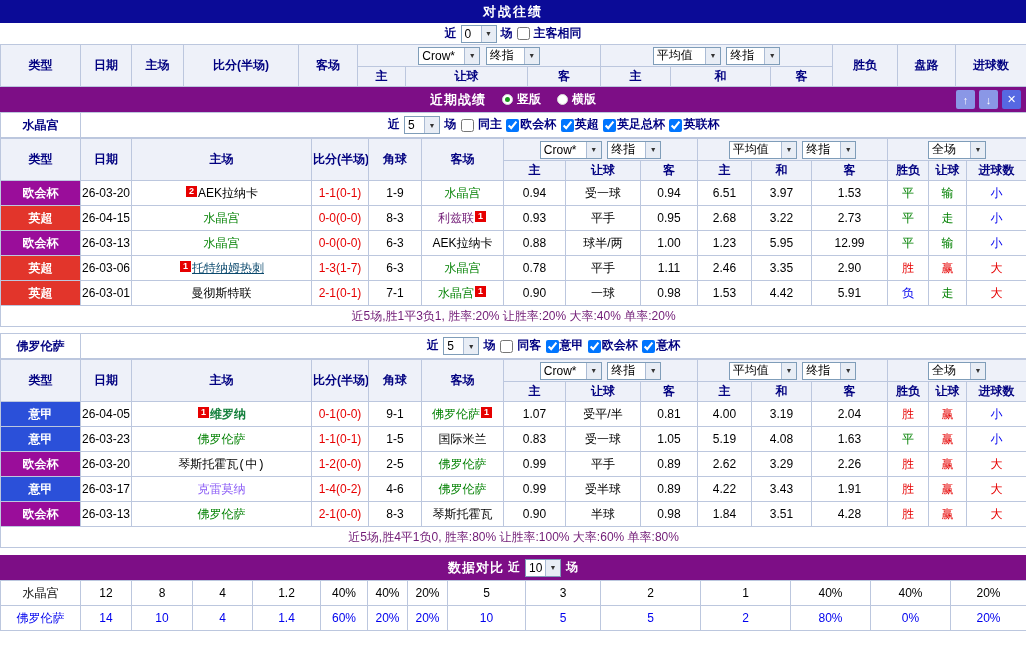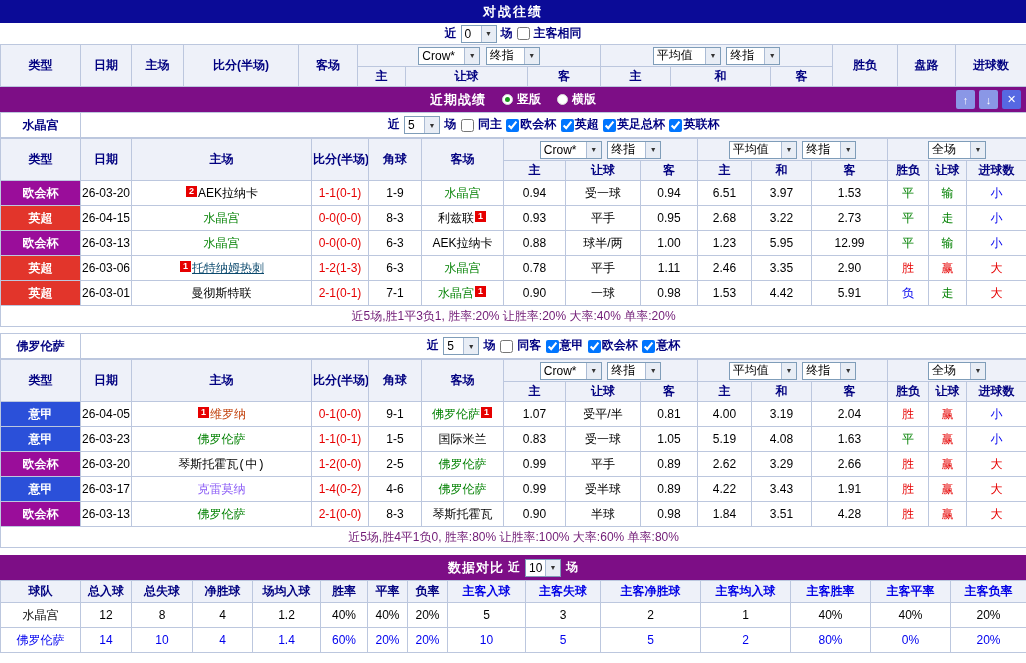--- a/index.html
+++ b/index.html
@@ -234,21 +234,21 @@
       <td style="color: rgb(0, 128, 0);">平</td>
       <td style="color: rgb(0, 128, 0);">输</td>
       <td style="color: rgb(0, 0, 238);">小</td>
     </tr>
     <tr>
       <td class="lgcell" style="background-color: rgb(226, 53, 43);">英超</td>
       <td>26-04-15</td>
       <td><span style="color: rgb(0, 128, 0);">水晶宫</span></td>
       <td class="score">0-0(0-0)</td>
       <td>8-3</td>
-      <td><span style="color: #000000;">利兹联</span><span class="badge">1</span></td>
+      <td><span style="color: #701a75;">利兹联</span><span class="badge">1</span></td>
       <td>0.93</td>
       <td>平手</td>
       <td>0.95</td>
       <td>2.68</td>
       <td>3.22</td>
       <td>2.73</td>
       <td style="color: rgb(0, 128, 0);">平</td>
       <td style="color: rgb(0, 128, 0);">走</td>
       <td style="color: rgb(0, 0, 238);">小</td>
     </tr>
@@ -266,21 +266,21 @@
       <td>5.95</td>
       <td>12.99</td>
       <td style="color: rgb(0, 128, 0);">平</td>
       <td style="color: rgb(0, 128, 0);">输</td>
       <td style="color: rgb(0, 0, 238);">小</td>
     </tr>
     <tr>
       <td class="lgcell" style="background-color: rgb(226, 53, 43);">英超</td>
       <td>26-03-06</td>
       <td><span class="badge">1</span><span style="color: #0c4a6e; text-decoration: underline;">托特纳姆热刺</span></td>
-      <td class="score">1-2(1-3)</td>
+      <td class="score">1-3(1-7)</td>
       <td>6-3</td>
       <td><span style="color: rgb(0, 128, 0);">水晶宫</span></td>
       <td>0.78</td>
       <td>平手</td>
       <td>1.11</td>
       <td>2.46</td>
       <td>3.35</td>
       <td>2.90</td>
       <td style="color: rgb(230, 0, 0);">胜</td>
       <td style="color: rgb(230, 0, 0);">赢</td>
@@ -397,21 +397,21 @@
       <td>和</td>
       <td>客</td>
       <td>胜负</td>
       <td>让球</td>
       <td>进球数</td>
     </tr>
 
     <tr>
       <td class="lgcell" style="background-color: rgb(43, 80, 217);">意甲</td>
       <td>26-04-05</td>
-      <td><span class="badge">1</span><span style="color: #c2410c;">维罗纳</span></td>
+      <td><span class="badge">1</span><span style="color: #15803d; font-weight: bold;">维罗纳</span></td>
       <td class="score">0-1(0-0)</td>
       <td>9-1</td>
       <td><span style="color: rgb(0, 128, 0);">佛罗伦萨</span><span class="badge">1</span></td>
       <td>1.07</td>
       <td>受平/半</td>
       <td>0.81</td>
       <td>4.00</td>
       <td>3.19</td>
       <td>2.04</td>
       <td style="color: rgb(230, 0, 0);">胜</td>
@@ -440,21 +440,21 @@
       <td>26-03-20</td>
       <td><span style="color: rgb(0, 0, 0); font-family: Liberation Mono, monospace;">琴斯托霍瓦(中)</span></td>
       <td class="score">1-2(0-0)</td>
       <td>2-5</td>
       <td><span style="color: rgb(0, 128, 0);">佛罗伦萨</span></td>
       <td>0.99</td>
       <td>平手</td>
       <td>0.89</td>
       <td>2.62</td>
       <td>3.29</td>
-      <td>2.66</td>
+      <td>2.26</td>
       <td style="color: rgb(230, 0, 0);">胜</td>
       <td style="color: rgb(230, 0, 0);">赢</td>
       <td style="color: rgb(230, 0, 0);">大</td>
     </tr>
     <tr>
       <td class="lgcell" style="background-color: rgb(43, 80, 217);">意甲</td>
       <td>26-03-17</td>
       <td><span style="color: #8b5cf6;">克雷莫纳</span></td>
       <td class="score">1-4(0-2)</td>
       <td>4-6</td>
@@ -516,37 +516,20 @@
       <col style="width:40px">
       <col style="width:78px">
       <col style="width:75px">
       <col style="width:100px">
       <col style="width:90px">
       <col style="width:80px">
       <col style="width:80px">
       <col style="width:76px">
     </colgroup>
   <tbody>
-    <tr class="thead">
-      <td>球队</td>
-      <td>总入球</td>
-      <td>总失球</td>
-      <td>净胜球</td>
-      <td>场均入球</td>
-      <td>胜率</td>
-      <td>平率</td>
-      <td>负率</td>
-      <td class="ch2">主客入球</td>
-      <td class="ch2">主客失球</td>
-      <td class="ch2">主客净胜球</td>
-      <td class="ch2">主客均入球</td>
-      <td class="ch2">主客胜率</td>
-      <td class="ch2">主客平率</td>
-      <td class="ch2">主客负率</td>
-    </tr>
     <tr style="color: rgb(0, 0, 0);">
       <td>水晶宫</td>
       <td>12</td>
       <td>8</td>
       <td>4</td>
       <td>1.2</td>
       <td>40%</td>
       <td>40%</td>
       <td>20%</td>
       <td>5</td>

